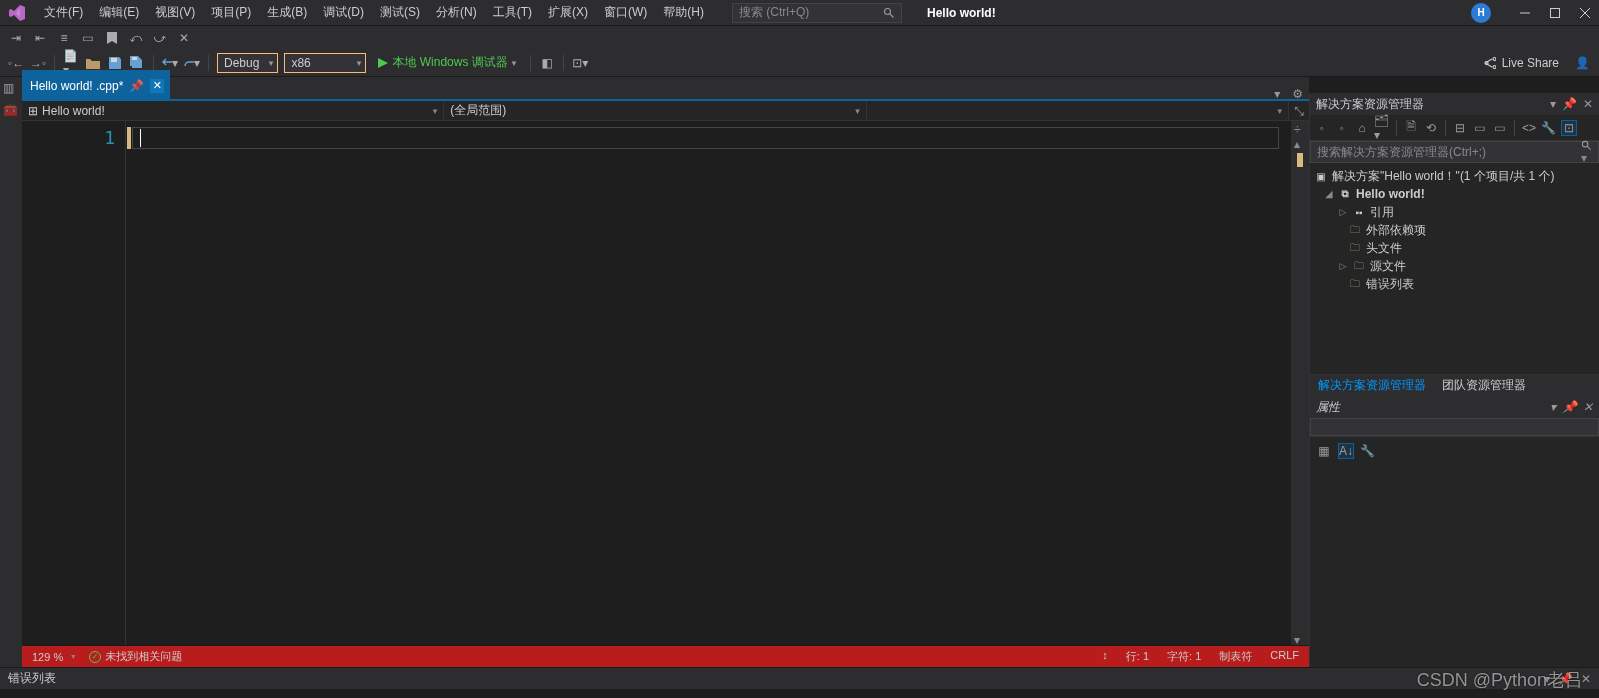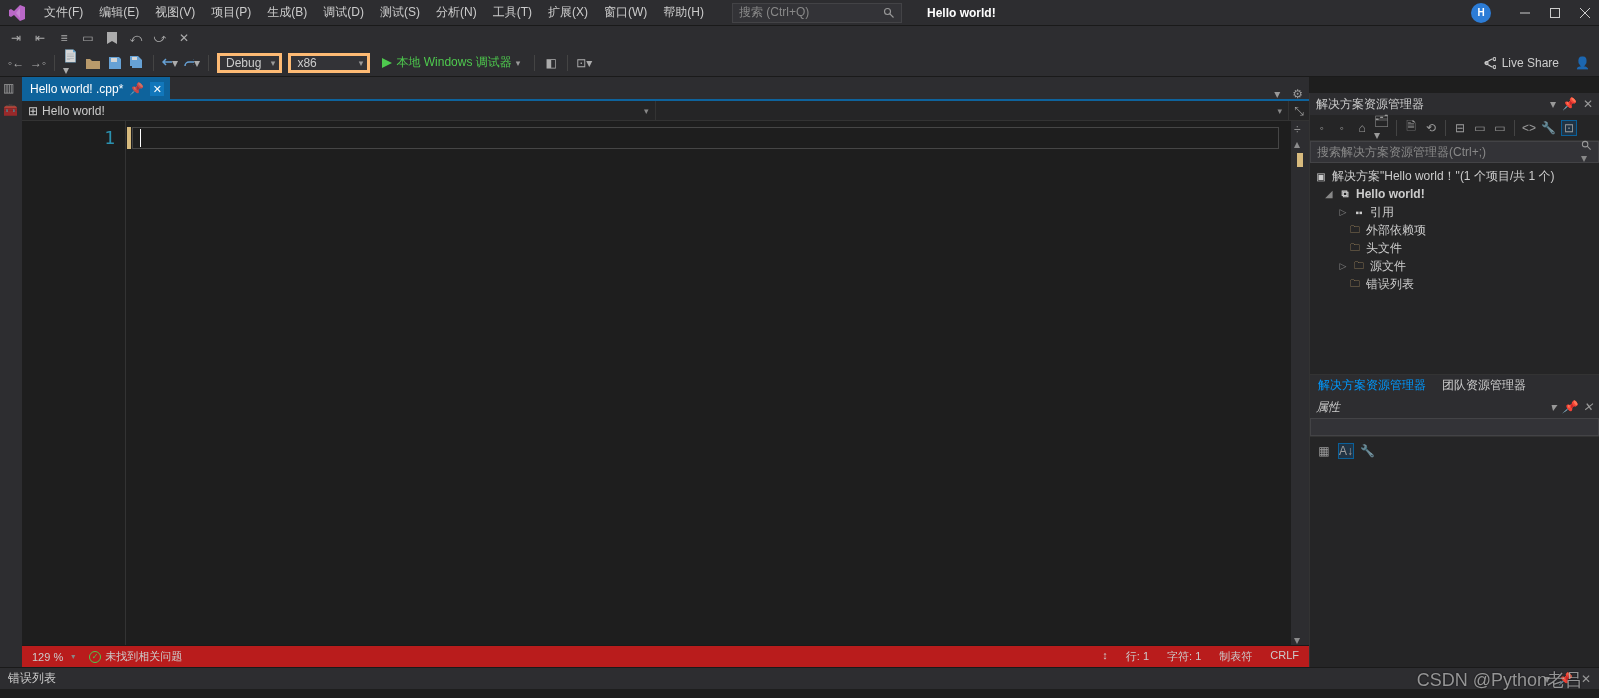--- a/index.html
+++ b/index.html
@@ -12,31 +12,31 @@
 .search-box .si { margin-left: auto; }
 .title-project { margin-left: 25px; color: #fff; font-weight: bold; }
 .win-controls { margin-left: auto; display: flex; align-items: center; gap: 18px; }
 .win-btn { width: 12px; height: 12px; cursor: pointer; display:flex; align-items:center; justify-content:center; }
 .user-badge { width: 20px; height: 20px; border-radius: 50%; background: #2c7cd6; color:#fff; display:flex; align-items:center; justify-content:center; font-size:10px; font-weight:bold; margin-right:10px;}
 .toolbar1 { height: 24px; background: #2d2d30; display: flex; align-items: center; padding: 0 8px; gap: 8px; border-top:1px solid #1a1a1a;}
 .tb-icon { width: 16px; height: 16px; cursor: pointer; display:flex; align-items:center; justify-content:center; opacity:0.8;}
 .toolbar2 { height: 28px; background: #2d2d30; display: flex; align-items: center; padding: 0 8px; gap: 6px; border-bottom: 1px solid #1a1a1a; }
 .live-share { margin-left:auto; display:flex; align-items:center; gap:6px; color:#ccc; margin-right:10px;}
 .tb-sep { width:1px; height:16px; background:#444; margin:0 2px;}
-.combo { background: #333337; border: 3px solid #fdba74; height: 20px; padding: 0 18px 0 6px; display: flex; align-items: center; color: #ccc; position: relative; min-width: 48px; }
+.combo { background: #333337; border: 1px solid #fdba74; height: 20px; padding: 0 18px 0 6px; display: flex; align-items: center; color: #ccc; position: relative; min-width: 48px; }
 .combo::after { content: "▾"; position: absolute; right: 4px; font-size: 9px; color:#999;}
 .combo.wide { min-width: 82px; }
 .play-btn { color: #4ec94e; display: flex; align-items: center; gap: 4px; padding: 0 6px; }
 .main-area { display: flex; height: 590px; }
 .left-rail { width: 22px; background: #2d2d30; display:flex; flex-direction:column; align-items:center; gap:6px; padding-top:4px;}
 .left-rail .rail-icon { width:16px; height:16px; opacity:0.7; cursor:pointer;}
 .editor-col { flex: 1; display: flex; flex-direction: column; background: #1e1e1e; }
 .tab-well { height: 24px; background: #2d2d30; display: flex; align-items: flex-end; position:relative;}
 .tab-well::after { content:""; position:absolute; left:0; right:0; bottom:0; height:2px; background:#0E639C;}
-.tab { background: #0E639C; color: #fff; height: 24px; display: flex; align-items: center; padding: 0 6px 0 8px; gap: 6px; font-size:12px;}
+.tab { background: #0E639C; color: #fff; height: 31px; display: flex; align-items: center; padding: 0 6px 0 8px; gap: 6px; font-size:12px;}
 .tab .pin { opacity:0.8; cursor:pointer;}
 .tab .close { background:#1177bb; width:14px; height:14px; display:flex; align-items:center; justify-content:center; cursor:pointer; font-size:11px;}
 .tab-well .down { margin-left:auto; padding:0 6px; color:#999; cursor:pointer;}
 .nav-bar { height: 20px; background: #252526; display: flex; align-items: center; border-bottom:1px solid #333;}
 .nav-combo { flex: 1; display: flex; align-items: center; padding: 0 6px; color: #ccc; border-right:1px solid #333; position:relative; height:100%;}
 .nav-combo::after { content:"▾"; position:absolute; right:6px; font-size:9px; color:#888;}
 .nav-combo.mid { flex:1;}
 .nav-combo.end { flex:1;}
 .nav-gear { width:20px; display:flex; align-items:center; justify-content:center; color:#999;}
 .code-area { flex: 1; display: flex; background: #1e1e1e; position:relative;}
@@ -219,20 +219,23 @@
       </div>
       <div class="down">▾</div>
       <div class="down" style="margin-left:0">⚙</div>
     </div>
 
     <div class="nav-bar">
       <div class="nav-combo">
         <span style="margin-right:4px">⊞</span>
         <span>Hello world!</span>
       </div>
+      <div class="nav-combo mid">
+        <span>(全局范围)</span>
+      </div>
       <div class="nav-combo end"></div>
       <div class="nav-gear">⤡</div>
     </div>
 
     <div class="code-area">
       <div class="gutter">
         <div class="line-numbers">1</div>
         <div class="change-bar">
           <div class="change-mark"></div>
         </div>

